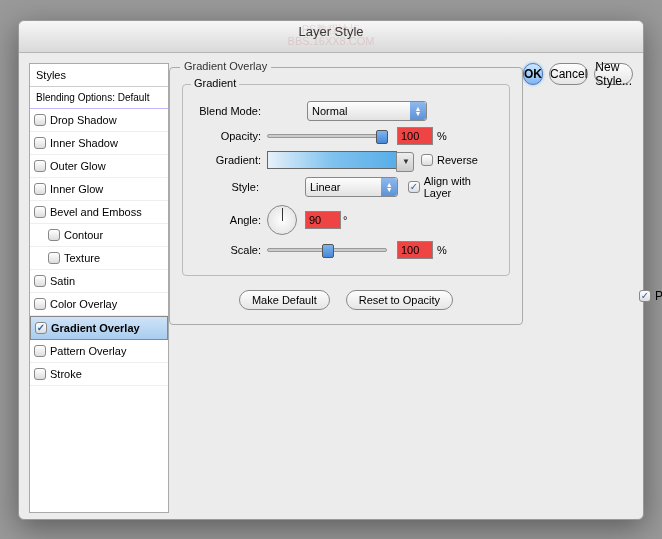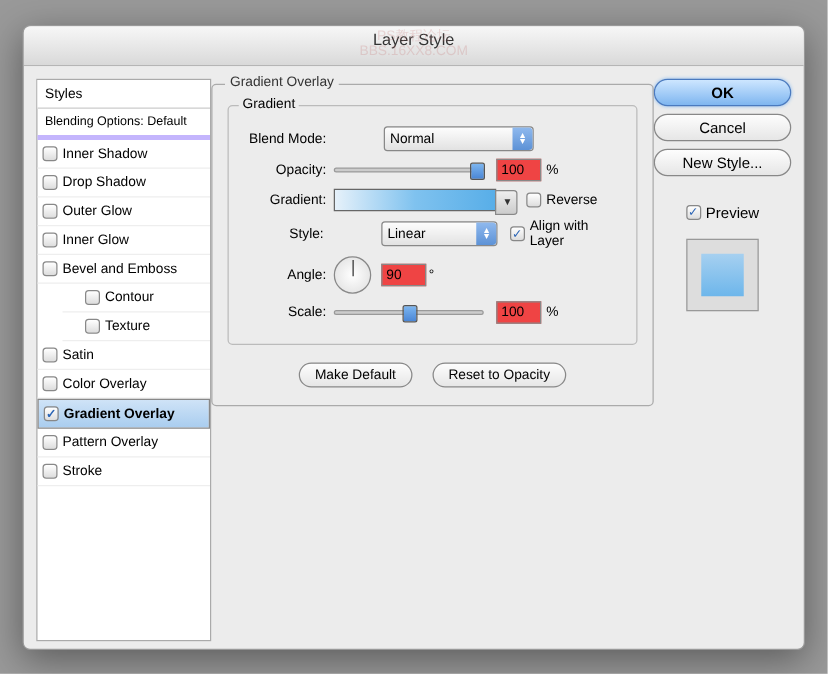--- a/index.html
+++ b/index.html
@@ -2,23 +2,23 @@
 <html><head>
   <meta charset="utf-8">
   <style>
     * { box-sizing: border-box; margin: 0; padding: 0; font-family: "Lucida Grande", Arial, sans-serif; }
     body { background: #999; display: flex; align-items: center; justify-content: center; height: 539px; width: 662px; }
     .dialog { width: 626px; height: 500px; background: #ececec; border: 1px solid #999; border-radius: 6px; box-shadow: 0 8px 30px rgba(0,0,0,0.4); position: relative; }
     .titlebar { height: 32px; background: linear-gradient(#f7f7f7,#d9d9d9); border-bottom: 1px solid #b5b5b5; border-radius: 6px 6px 0 0; text-align: center; line-height: 22px; font-size: 13px; color: #333; }
     .content { display: flex; padding: 10px; gap: 0; }
     .styles-panel { width: 140px; border: 1px solid #aaa; background: #fff; position: relative; height: 450px; }
     .styles-header { font-size: 11px; padding: 5px 6px; border-bottom: 1px solid #ccc; background: #fff; }
-    .styles-sub { font-size: 10px; padding: 5px 6px; border-bottom: 4px solid #c4b5fd; }
+    .styles-sub { font-size: 10px; padding: 5px 6px; border-bottom: 1px solid #c4b5fd; }
     .style-item { font-size: 11px; padding: 5px 4px; border-bottom: 1px solid #eee; display: flex; align-items: center; gap: 4px; cursor: pointer; }
-    .style-item.indent { padding-left: 18px; margin-left: 20px; }
+    .style-item.indent { padding-left: 18px; }
     .style-item.selected { background: linear-gradient(#cfe3f7,#a9cdef); font-weight: bold; border: 1px solid #888; }
     .cb { width: 12px; height: 12px; border: 1px solid #888; border-radius: 3px; background: linear-gradient(#fff,#ddd); display: inline-flex; align-items: center; justify-content: center; font-size: 10px; color: #2a64b5; }
     .cb.checked::after { content: "✓"; }
     .main-panel { flex: 1; position: relative; }
     .fieldset { border: 1px solid #aaa; border-radius: 4px; padding: 10px 12px 14px 12px; position: relative; margin-top: 4px; }
     .fieldset > .legend { position: absolute; top: -8px; left: 10px; background: #ececec; padding: 0 4px; font-size: 11px; color: #333; }
     .inner-fieldset { border: 1px solid #bbb; border-radius: 4px; padding: 10px; position: relative; margin-top: 6px; }
     .inner-fieldset > .legend { position: absolute; top: -8px; left: 8px; background: #ececec; padding: 0 3px; font-size: 11px; }
     .row { display: flex; align-items: center; margin: 6px 0; font-size: 11px; }
     .label { width: 74px; text-align: right; padding-right: 6px; }
@@ -27,21 +27,21 @@
     .slider { height: 4px; background: #ccc; border: 1px solid #999; border-radius: 2px; position: relative; }
     .slider .thumb { position: absolute; top: -5px; width: 12px; height: 14px; background: linear-gradient(#7db6f0,#4a86d6); border: 1px solid #555; border-radius: 2px; }
     .ninput { width: 36px; height: 18px; border: 1px solid #888; background: #ef4444; font-size: 11px; padding: 0 3px; }
     .grad-swatch { width: 130px; height: 18px; border: 1px solid #666; background: linear-gradient(90deg,#e6f1fa 0%,#7fc2ef 50%,#58aee8 100%); position: relative; }
     .grad-swatch::after { content: ""; position: absolute; right: -18px; top: 0; width: 16px; height: 18px; background: linear-gradient(#eee,#ccc); border: 1px solid #888; border-radius: 0 3px 3px 0; }
     .grad-arrow { position: absolute; right: -14px; top: 5px; font-size: 8px; color: #333; z-index: 2; }
     .angle-dial { width: 30px; height: 30px; border: 1px solid #888; border-radius: 50%; background: radial-gradient(#fff,#ddd); position: relative; }
     .angle-dial::after { content: ""; position: absolute; left: 50%; top: 2px; width: 1px; height: 13px; background: #333; }
     .btn { background: linear-gradient(#fdfdfd,#e6e6e6); border: 1px solid #888; border-radius: 10px; height: 20px; padding: 0 12px; font-size: 11px; display: inline-flex; align-items: center; justify-content: center; cursor: pointer; }
     .btn-row { display: flex; gap: 16px; justify-content: center; margin-top: 14px; }
-    .right-panel { width: 110px; display: flex; flex-direction: column; gap: 6px; align-items: stretch; }
+    .right-panel { width: 110px; display: flex; flex-direction: row; gap: 6px; align-items: stretch; }
     .rbtn { background: linear-gradient(#fdfdfd,#e6e6e6); border: 1px solid #888; border-radius: 12px; height: 22px; font-size: 12px; display: flex; align-items: center; justify-content: center; cursor: pointer; }
     .rbtn.primary { background: linear-gradient(#cde6ff,#7fb6f0); color: #000; font-weight: bold; border-color: #4a7abf; box-shadow: 0 0 3px #7fb6f0; }
     .preview-cb { display: flex; align-items: center; gap: 4px; font-size: 12px; margin-top: 16px; justify-content: center; }
     .preview-box { width: 58px; height: 58px; border: 1px solid #999; background: #ddd; display: flex; align-items: center; justify-content: center; margin: 8px auto 0 auto; }
     .preview-inner { width: 34px; height: 34px; background: linear-gradient(#a6d0f0,#6db6eb); }
     .watermark { position: absolute; top: 2px; left: 50%; transform: translateX(-50%); color: rgba(200,120,120,0.25); font-size: 11px; text-align: center; pointer-events: none; line-height: 12px; }
   </style>
 </head>
 <body>
 
@@ -51,25 +51,25 @@
     <div>BBS.16XX8.COM</div>
   </div>
   <div class="titlebar">Layer Style</div>
   <div class="content">
     <div class="styles-panel">
       <div class="styles-header">Styles</div>
       <div class="styles-sub">Blending Options: Default</div>
       <div id="style-items">
           <div class="style-item">
             <span class="cb"></span>
-            <span>Inner Shadow</span>
+            <span>Drop Shadow</span>
           </div>
           <div class="style-item">
             <span class="cb"></span>
-            <span>Drop Shadow</span>
+            <span>Inner Shadow</span>
           </div>
           <div class="style-item">
             <span class="cb"></span>
             <span>Outer Glow</span>
           </div>
           <div class="style-item">
             <span class="cb"></span>
             <span>Inner Glow</span>
           </div>
           <div class="style-item">

